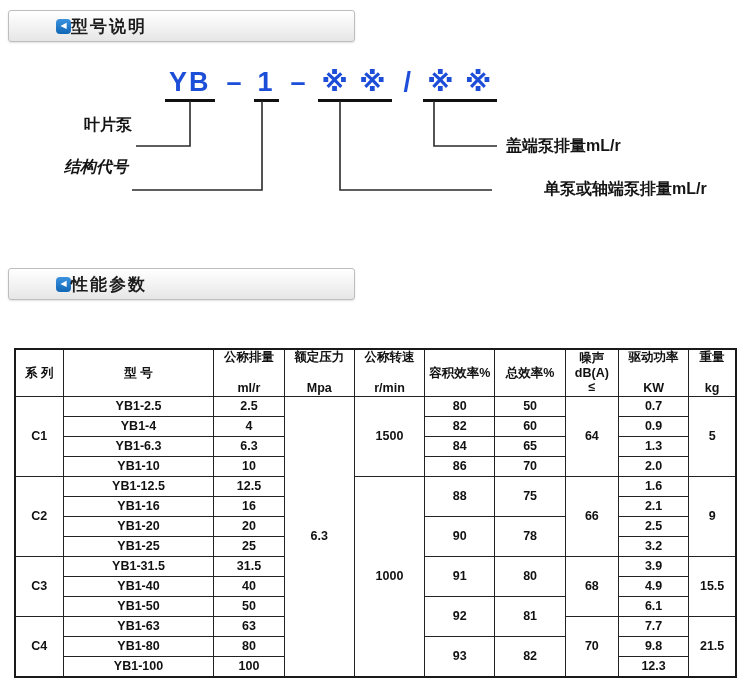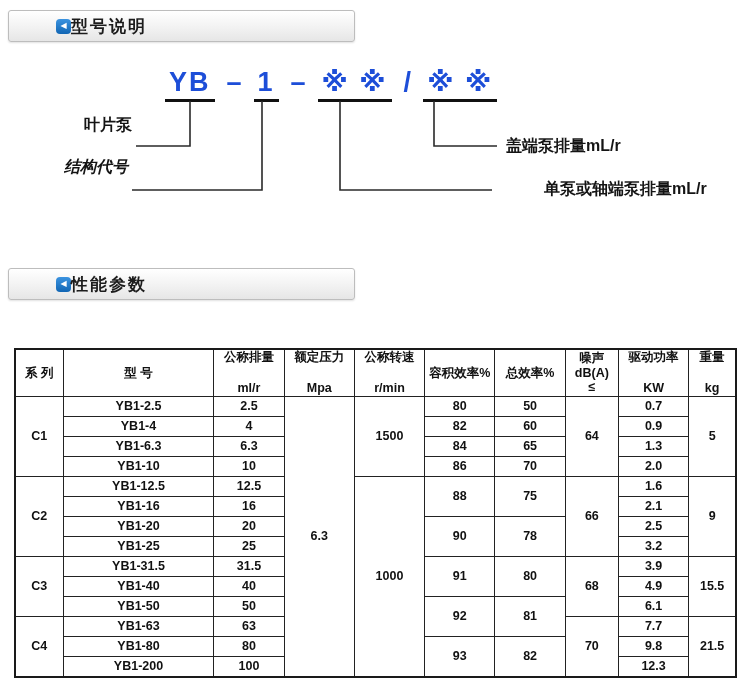--- a/index.html
+++ b/index.html
@@ -238,18 +238,18 @@
     <td rowspan="3">21.5</td>
   </tr>
   <tr>
     <td>YB1-80</td>
     <td>80</td>
     <td rowspan="2">93</td>
     <td rowspan="2">82</td>
     <td>9.8</td>
   </tr>
   <tr>
-    <td>YB1-200</td>
+    <td>YB1-100</td>
     <td>100</td>
     <td>12.3</td>
   </tr>
   </tbody>
 </table>
 
 </body></html>

